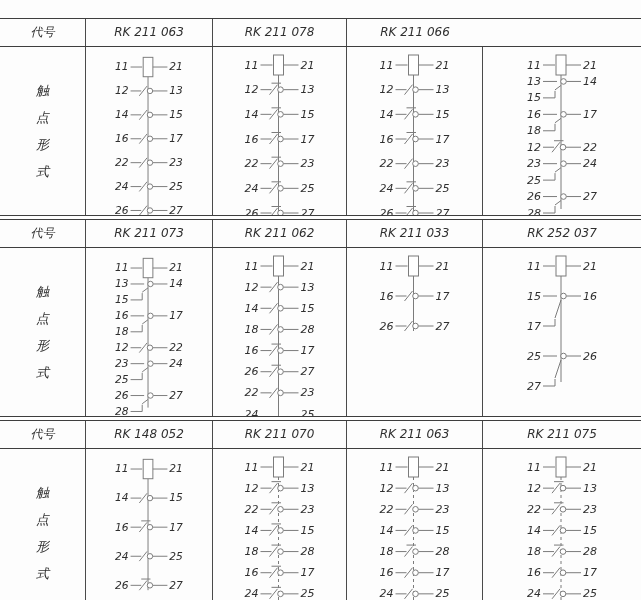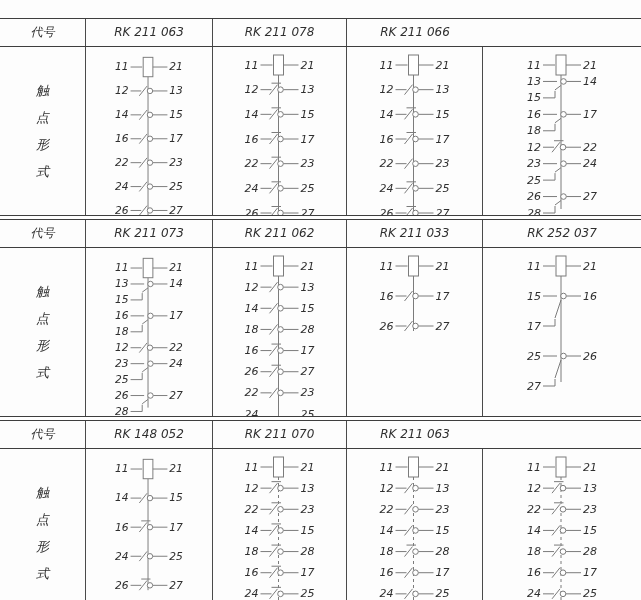--- a/index.html
+++ b/index.html
@@ -414,20 +414,21 @@
     </div>
 
     <div class="sep"></div>
 
     <div>
       <div class="grid hrow">
         <div class="hcell">代号</div>
         <div class="hcell">RK 148 052</div>
         <div class="hcell">RK 211 070</div>
         <div class="hcell">RK 211 063</div>
+        <div class="hcell">RK 211 075</div>
       </div>
       <div class="grid">
         <div class="bcell cfcell">
           <span>触</span>
           <span>点</span>
           <span>形</span>
           <span>式</span>
         </div>
         <div class="bcell">
             <svg width="100%" height="168" viewBox="0 0 130 168" class="diagram">

